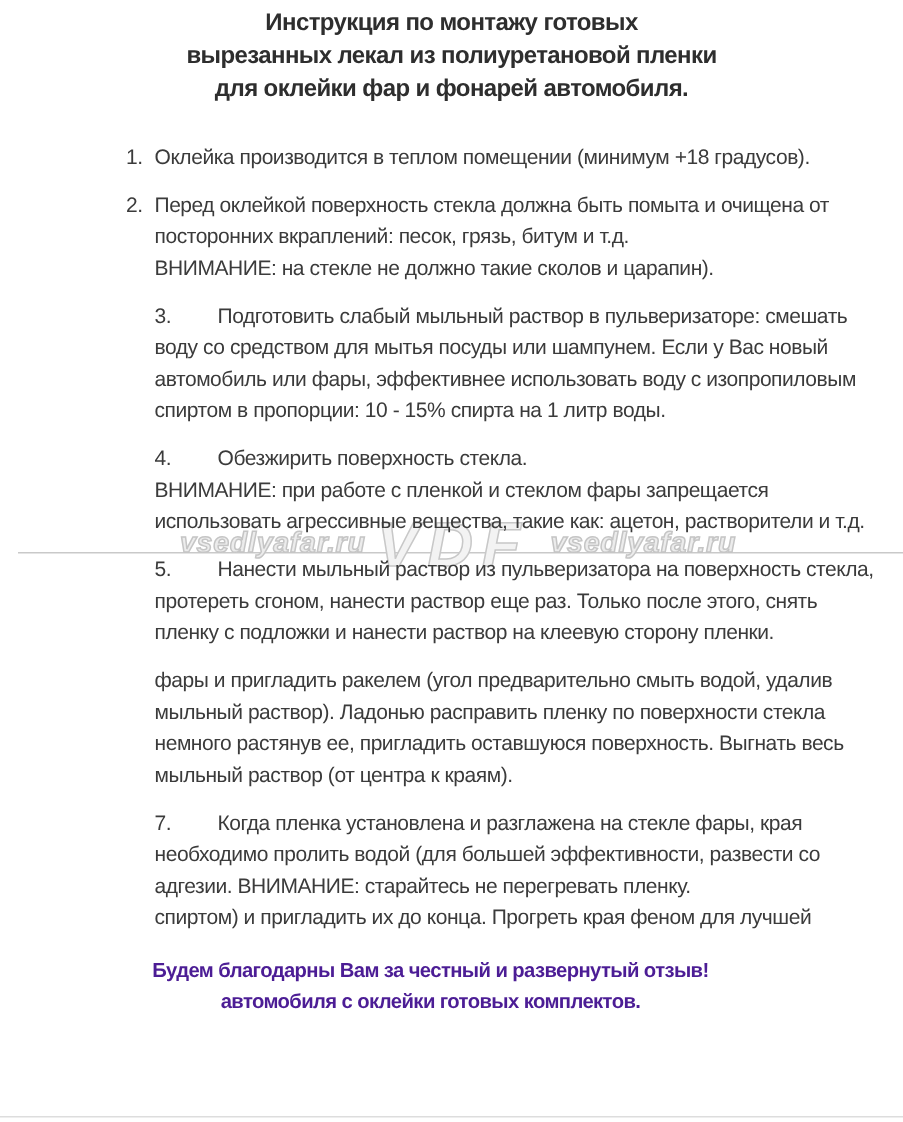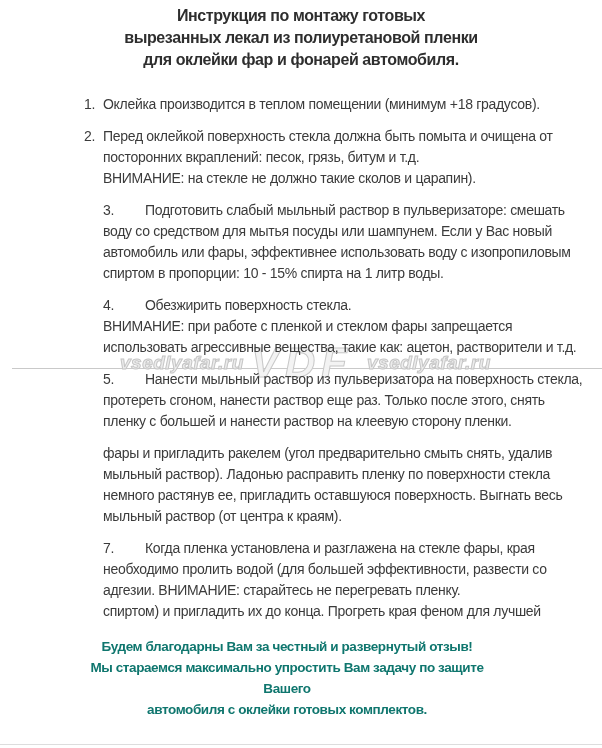--- a/index.html
+++ b/index.html
@@ -30,21 +30,21 @@
   .item .line { white-space:nowrap; }
   .item.list .num { position:absolute; left:-19px; top:0; }
   .item.indent .num { display:inline-block; width:42px; }
   .closing-bold {
     margin:14px 112px 0 84px;
     text-align:center;
     font-weight:bold;
     font-size:13.5px;
     line-height:21px;
     letter-spacing:-0.4px;
-    color:#0f766e;
+    color:#4c1d95;
   }
   
   .watermark {
     position:absolute;
     left:12px; top:343px;
     width:602px; height:52px;
     z-index:1;
     pointer-events:none;
   }
   .wm-line {
@@ -114,37 +114,36 @@
         <div class="line">спиртом в пропорции: 10 - 15% спирта на 1 литр воды.</div>
       </div>
       <div class="item indent">
         <div class="line"><span class="num">4.</span>Обезжирить поверхность стекла.</div>
         <div class="line">ВНИМАНИЕ: при работе с пленкой и стеклом фары запрещается</div>
         <div class="line">использовать агрессивные вещества, такие как: ацетон, растворители и т.д.</div>
       </div>
       <div class="item indent">
         <div class="line"><span class="num">5.</span>Нанести мыльный раствор из пульверизатора на поверхность стекла,</div>
         <div class="line">протереть сгоном, нанести раствор еще раз. Только после этого, снять</div>
-        <div class="line">пленку с большей и нанести раствор на клеевую сторону пленки.</div>
+        <div class="line">пленку с подложки и нанести раствор на клеевую сторону пленки.</div>
       </div>
       <div class="item indent">
-        <div class="line">фары и пригладить ракелем (угол предварительно смыть снять, удалив</div>
+        <div class="line">фары и пригладить ракелем (угол предварительно смыть водой, удалив</div>
         <div class="line">мыльный раствор). Ладонью расправить пленку по поверхности стекла</div>
         <div class="line">немного растянув ее, пригладить оставшуюся поверхность. Выгнать весь</div>
         <div class="line">мыльный раствор (от центра к краям).</div>
       </div>
       <div class="item indent">
         <div class="line"><span class="num">7.</span>Когда пленка установлена и разглажена на стекле фары, края</div>
         <div class="line">необходимо пролить водой (для большей эффективности, развести со</div>
         <div class="line">адгезии. ВНИМАНИЕ: старайтесь не перегревать пленку.</div>
         <div class="line">спиртом) и пригладить их до конца. Прогреть края феном для лучшей</div>
       </div>
     </div>
 
   <div class="closing-bold">
     <div>Будем благодарны Вам за честный и развернутый отзыв!</div>
-    <div>Мы стараемся максимально упростить Вам задачу по защите Вашего</div>
     <div>автомобиля с оклейки готовых комплектов.</div>
   </div>
 
 </div>
 
 <div class="page-bottom-line"></div>
 
 </body></html>

